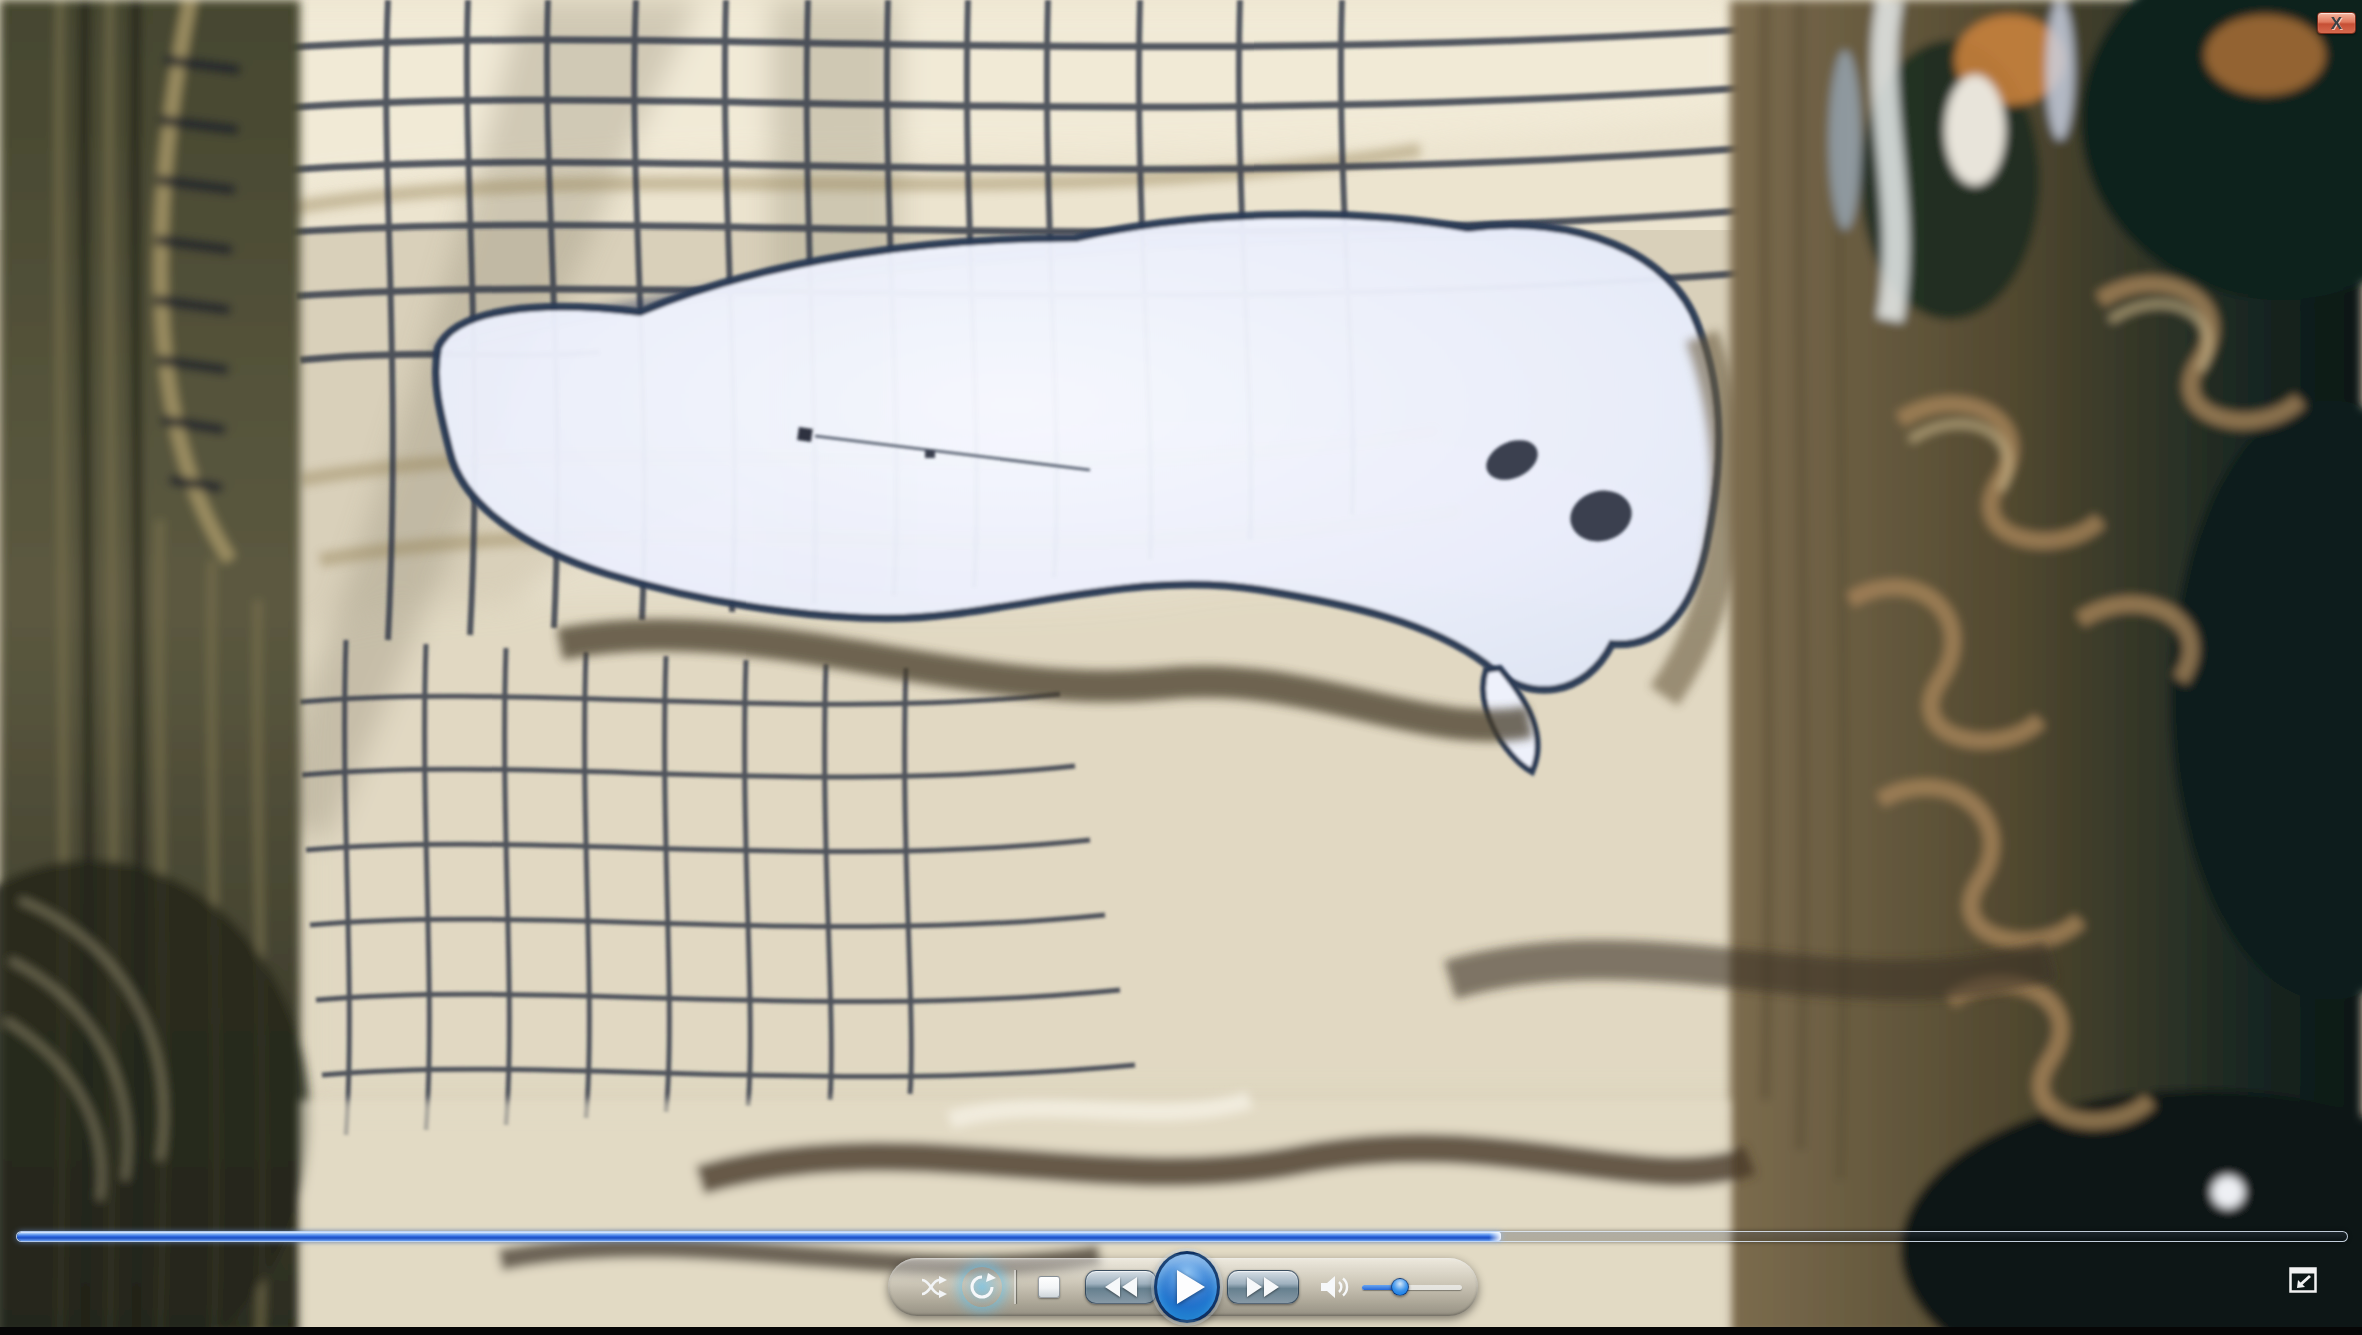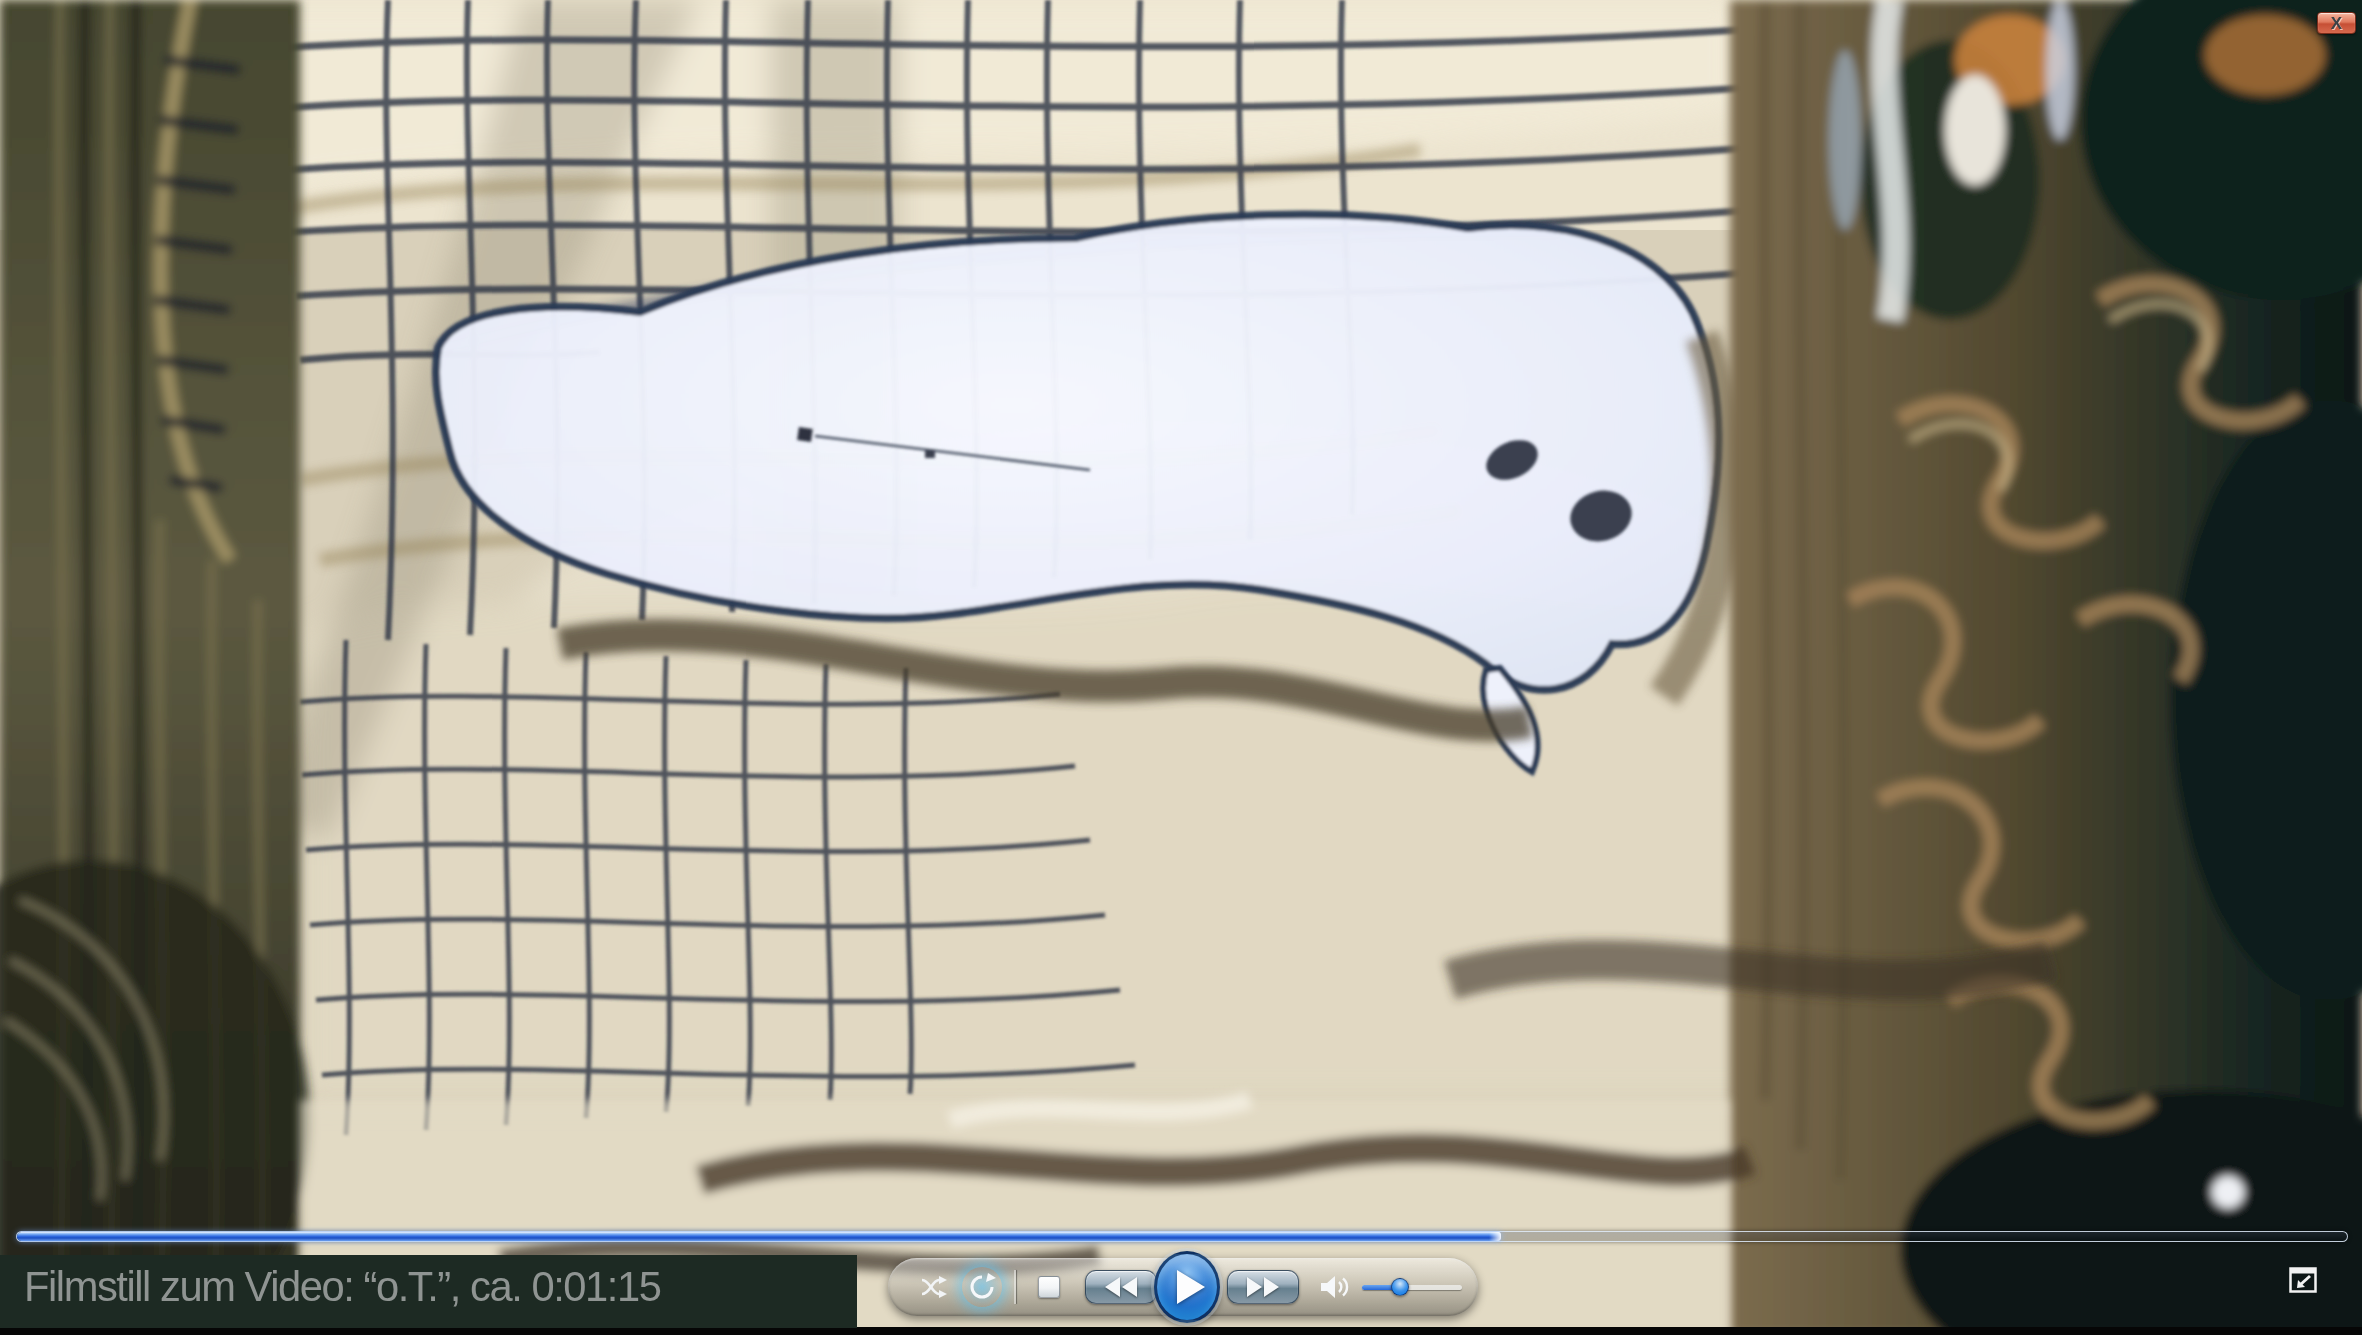--- a/index.html
+++ b/index.html
@@ -261,23 +261,20 @@
       <path d="M1450,980 C1650,920 1850,1020 2050,960" stroke="#3a3226" stroke-width="40" opacity=".6" fill="none"></path>
     </g>
 
     <rect x="0" y="1327" width="2362" height="8" fill="#060606"></rect>
   </svg>
 
   <div class="seekbar">
     <div class="seek-fill" style="width: 63.7%;"></div>
   </div>
 
-  <div class="caption-box">
-    <span>Filmstill zum Video: “o.T.”, ca. 0:01:15</span>
-  </div>
 
   <div class="controlbar">
 
     <div class="cbtn icon-btn shuffle-btn">
       <svg width="30" height="26" viewBox="0 0 30 26">
         <path d="M2,20 C10,20 12,6 19,6" stroke="#f2f4f6" stroke-width="2.6" fill="none"></path>
         <path d="M2,6 C10,6 12,20 19,20" stroke="#f2f4f6" stroke-width="2.6" fill="none"></path>
         <polygon points="19,2 27,6 19,10" fill="#f2f4f6"></polygon>
         <polygon points="19,16 27,20 19,24" fill="#f2f4f6"></polygon>
       </svg>

